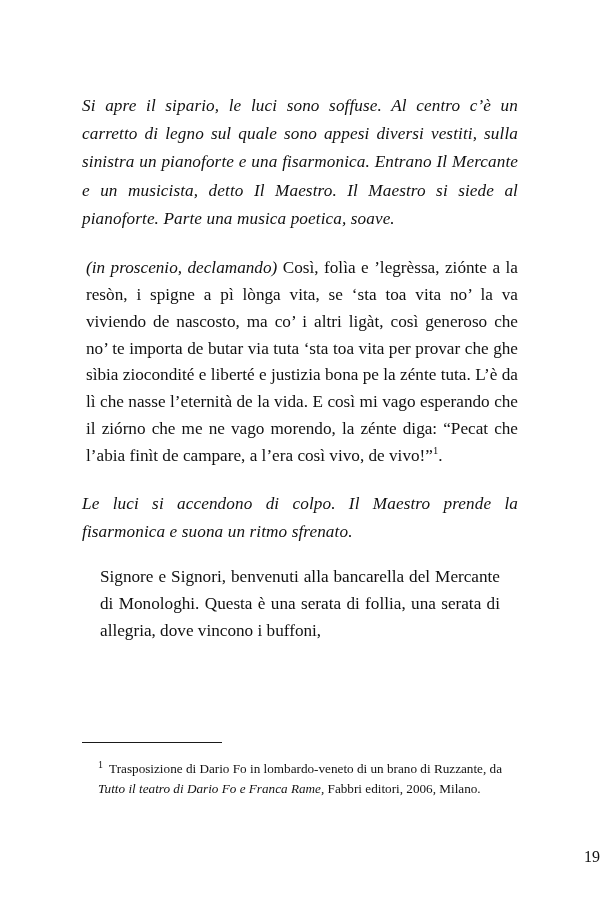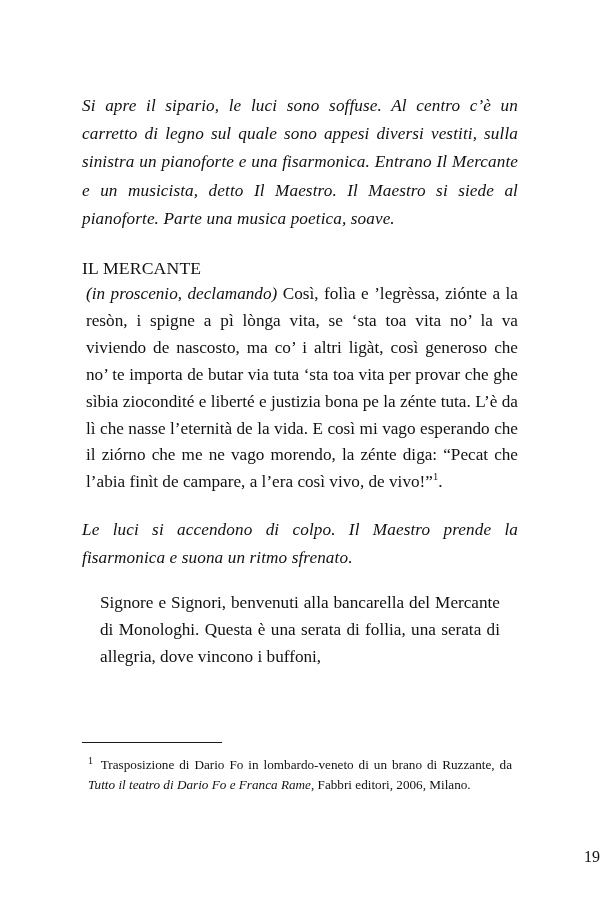--- a/index.html
+++ b/index.html
@@ -71,21 +71,21 @@
     width: 140px;
     height: 1px;
     background: #1a1a1a;
     margin: 0 0 12px 0;
   }
   .footnote {
     font-size: 13.2px;
     line-height: 1.5;
     text-align: justify;
     text-align-last: left;
-    margin: 6px;
+    margin: 16px;
   }
   .footnote .fn-num {
     font-size: 10px;
     vertical-align: super;
     line-height: 0;
     margin-right: 3px;
   }
   .footnote .title-italic {
     font-style: italic;
   }
@@ -98,21 +98,20 @@
     font-size: 16px;
   }
 </style>
 </head>
 <body>
 
 <div class="page">
 
   <p class="stage-direction">Si apre il sipario, le luci sono soffuse. Al centro c’è un carretto di legno sul quale sono appesi diversi vestiti, sulla sinistra un pianoforte e una fisarmonica. Entrano Il Mercante e un musicista, detto Il Maestro. Il Maestro si siede al pianoforte. Parte una musica poetica, soave.</p>
 
-  <p class="speaker">IL MERCANTE</p>
 
   <p class="speech"><span class="paren">(in proscenio, declamando)</span><span> Così, folìa e ’legrèssa, ziónte a la resòn, i spigne a pì lònga vita, se ‘sta toa vita no’ la va viviendo de nascosto, ma co’ i altri ligàt, così generoso che no’ te importa de butar via tuta ‘sta toa vita per provar che ghe sìbia ziocondité e liberté e justizia bona pe la zénte tuta. L’è da lì che nasse l’eternità de la vida. E così mi vago esperando che il ziórno che me ne vago morendo, la zénte diga: “Pecat che l’abia finìt de campare, a l’era così vivo, de vivo!”</span><sup class="fn-ref">1</sup><span>.</span></p>
 
   <p class="stage-direction second">Le luci si accendono di colpo. Il Maestro prende la fisarmonica e suona un ritmo sfrenato.</p>
 
   <p class="body-par">Signore e Signori, benvenuti alla bancarella del Mercante di Monologhi. Questa è una serata di follia, una serata di allegria, dove vincono i buffoni,</p>
 
   <div class="footnote-area">
     <div class="footnote-rule"></div>
     <p class="footnote"><span class="fn-num">1</span><span> Trasposizione di Dario Fo in lombardo-veneto di un brano di Ruzzante, da </span><span class="title-italic">Tutto il teatro di Dario Fo e Franca Rame</span><span>, Fabbri editori, 2006, Milano.</span></p>

